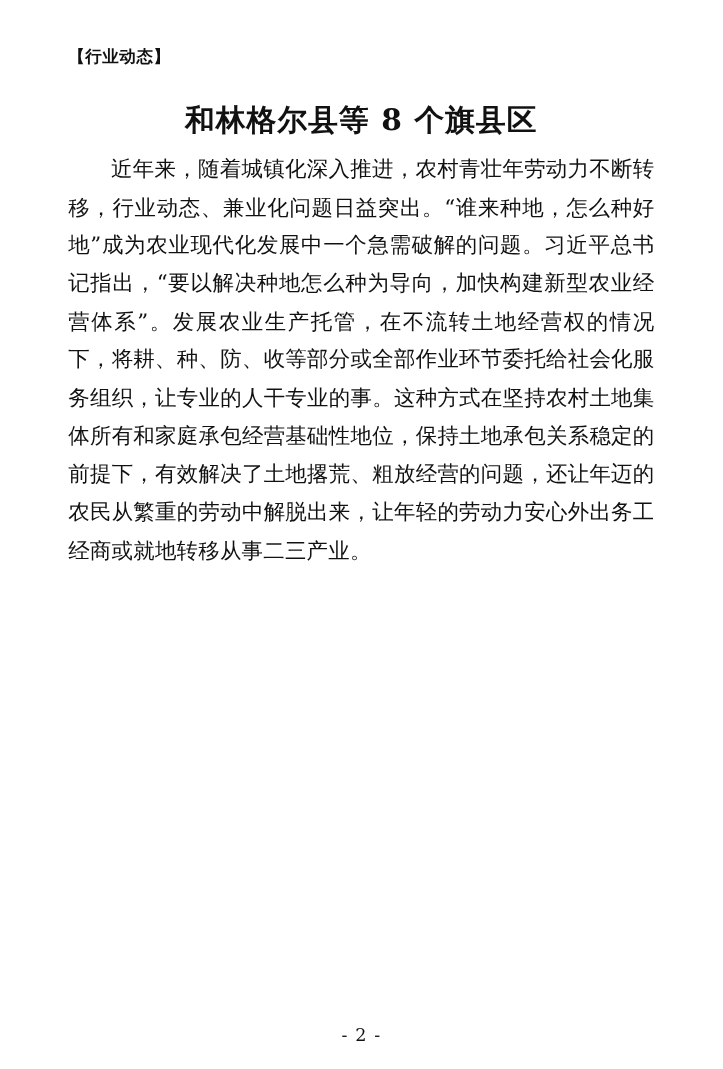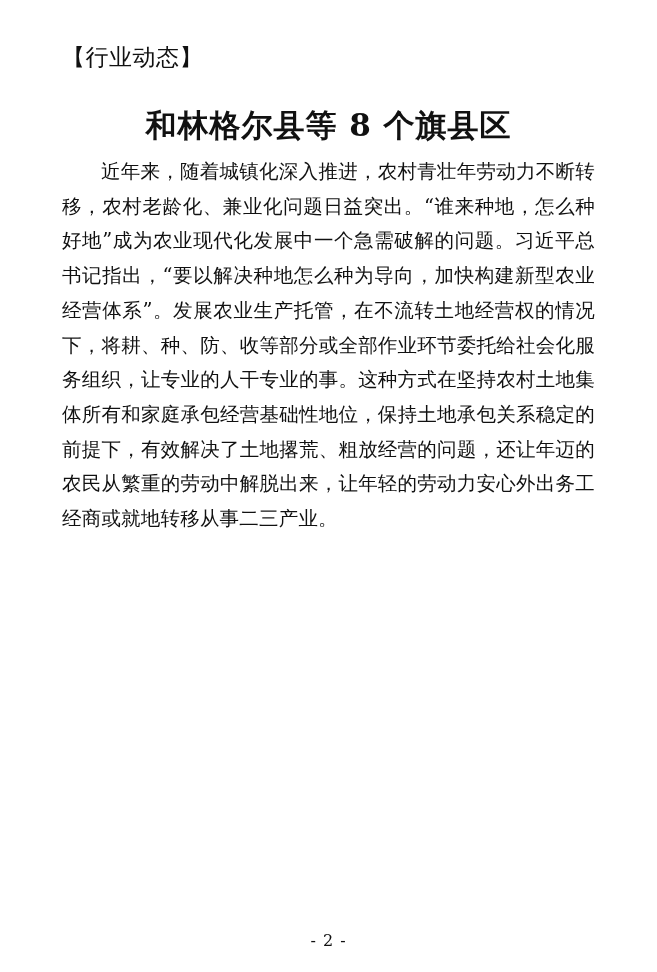--- a/index.html
+++ b/index.html
@@ -16,30 +16,30 @@
     overflow: hidden;
   }
   .page {
     width: 657px;
     height: 972px;
     box-sizing: border-box;
     padding: 30px 62px 0 62px;
     position: relative;
   }
   .category-tag {
-    font-size: 23px;
-    font-weight: normal;
+    font-size: 15px;
+    font-weight: bold;
     letter-spacing: 0.5px;
     margin-top: 12px;
     margin-bottom: 8px;
     font-family: "DejaVu Serif", "Liberation Serif", serif;
   }
   .headline {
     text-align: center;
-    font-size: 31px;
+    font-size: 27px;
     font-weight: bold;
     letter-spacing: 1px;
     line-height: 1.55;
     font-family: "DejaVu Serif", "Liberation Serif", serif;
   }
   .headline-1 {
     margin-top: 28px;
   }
   .headline-2 {
     margin-top: 22px;
@@ -72,17 +72,17 @@
 <body>
 
 <div class="page">
 
   <div class="category-tag">【行业动态】</div>
 
   <div class="headline headline-1">和林格尔县等 8 个旗县区</div>
 
 
 
-  <p class="body-para para-gap">近年来，随着城镇化深入推进，农村青壮年劳动力不断转移，农村老龄化、兼业化问题日益突出。“谁来种地，怎么种好地”成为农业现代化发展中一个急需破解的问题。习近平总书记指出，“要以解决种地怎么种为导向，加快构建新型农业经营体系”。发展农业生产托管，在不流转土地经营权的情况下，将耕、种、防、收等部分或全部作业环节委托给社会化服务组织，让专业的人干专业的事。这种方式在坚持农村土地集体所有和家庭承包经营基础性地位，保持土地承包关系稳定的前提下，有效解决了土地撂荒、粗放经营的问题，还让年迈的农民从繁重的劳动中解脱出来，让年轻的劳动力安心外出务工经商或就地转移从事二三产业。</p>
+  <p class="body-para para-gap">近年来，随着城镇化深入推进，农村青壮年劳动力不断转移，行业动态、兼业化问题日益突出。“谁来种地，怎么种好地”成为农业现代化发展中一个急需破解的问题。习近平总书记指出，“要以解决种地怎么种为导向，加快构建新型农业经营体系”。发展农业生产托管，在不流转土地经营权的情况下，将耕、种、防、收等部分或全部作业环节委托给社会化服务组织，让专业的人干专业的事。这种方式在坚持农村土地集体所有和家庭承包经营基础性地位，保持土地承包关系稳定的前提下，有效解决了土地撂荒、粗放经营的问题，还让年迈的农民从繁重的劳动中解脱出来，让年轻的劳动力安心外出务工经商或就地转移从事二三产业。</p>
 
   <div class="page-number">- 2 -</div>
 
 </div>
 
 </body></html>

